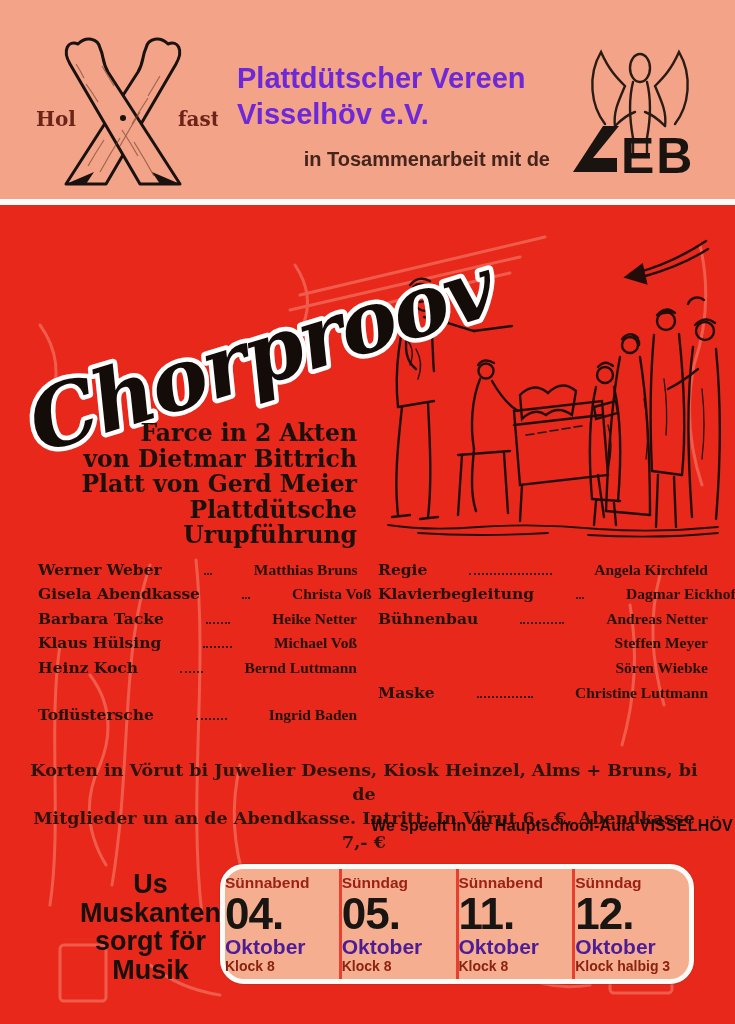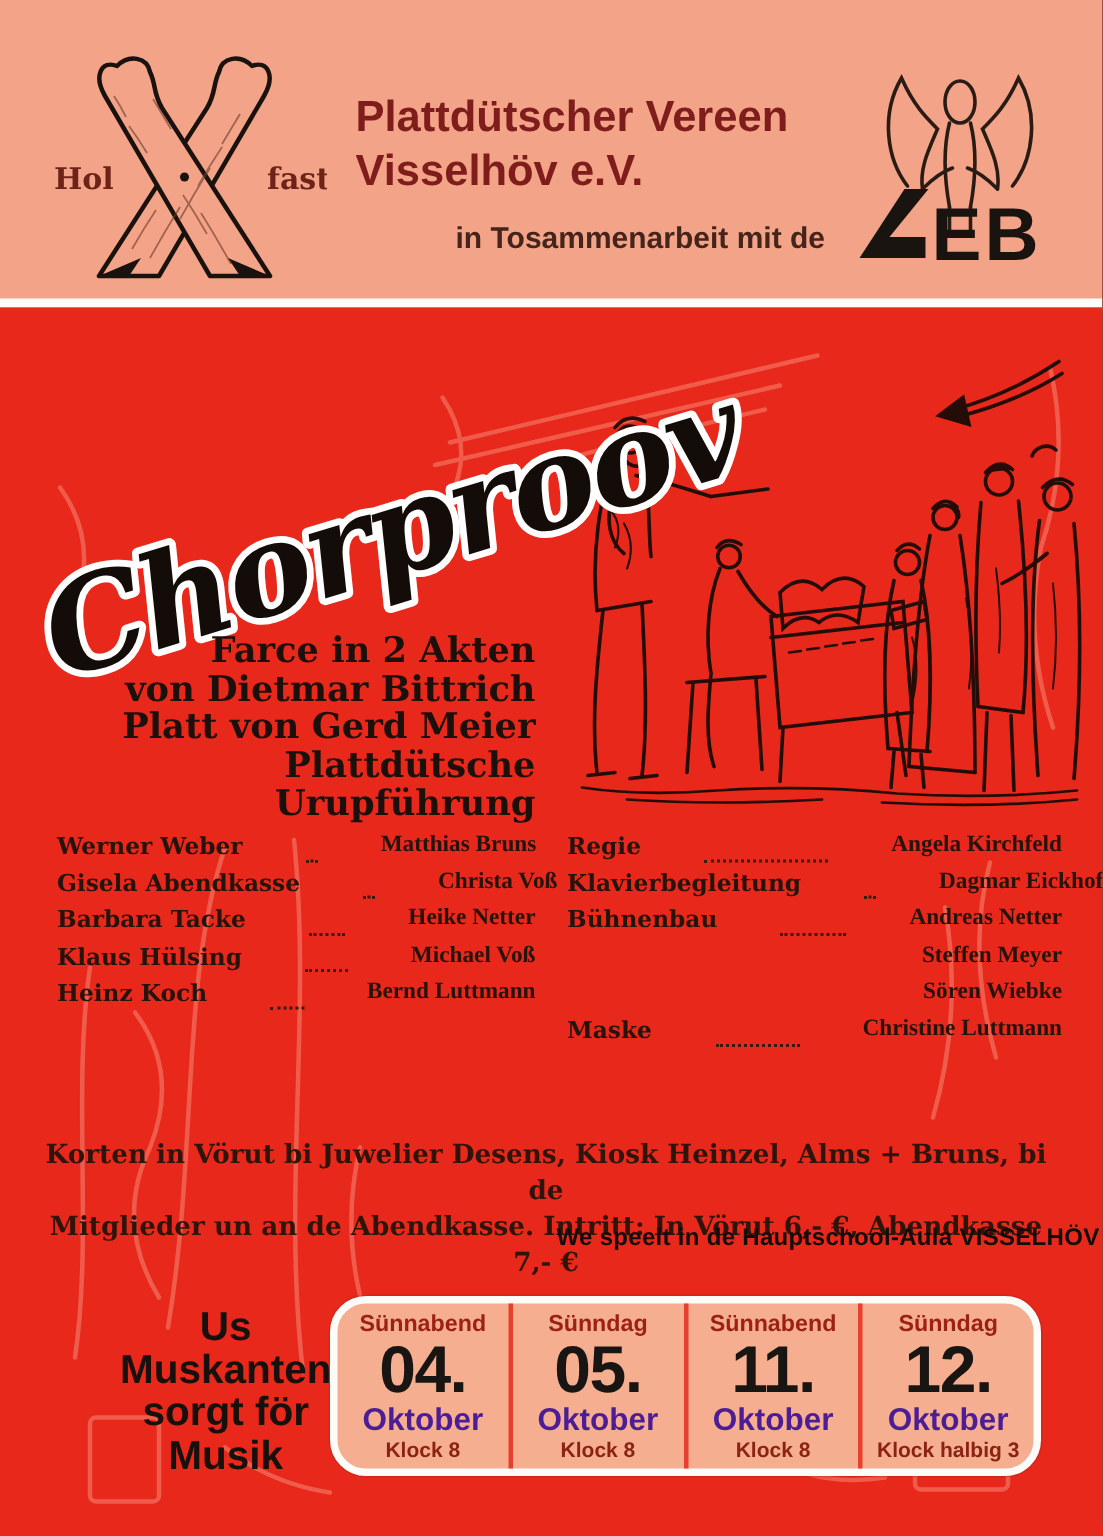--- a/index.html
+++ b/index.html
@@ -7,21 +7,21 @@
     position:relative;width:735px;height:1024px;margin:0 auto;
     overflow:hidden;background:#e7281b;
     font-family:"Liberation Sans", sans-serif;
   }
   
   .header{position:absolute;left:0;top:0;width:735px;height:200px;background:#f2a388;}
   .divider{position:absolute;left:0;top:199px;width:735px;height:6px;background:#fdfcf9;border-bottom:2px solid #d9604e;}
   .holfast-logo{position:absolute;left:28px;top:26px;width:190px;height:168px;}
   .org-title{
     position:absolute;left:237px;top:60px;width:330px;
-    color:#7f1d1d;font-weight:bold;font-size:29px;line-height:36px;letter-spacing:0px;
+    color:#6d28d9;font-weight:bold;font-size:29px;line-height:36px;letter-spacing:0px;
   }
   .coop-line{
     position:absolute;left:250px;top:148px;width:300px;text-align:right;
     color:#45241c;font-size:20px;font-weight:600;
   }
   .leb-logo{position:absolute;left:563px;top:26px;width:160px;height:156px;}
 
   
   .poster-body{position:absolute;left:0;top:205px;width:735px;height:819px;background:#e7281b;}
   .bg-sketch{position:absolute;left:0;top:0;width:735px;height:819px;pointer-events:none;}
@@ -38,21 +38,21 @@
   .subtitle{
     position:absolute;left:35px;top:216px;width:322px;text-align:right;
     font-family:"DejaVu Serif", serif;font-weight:bold;
     font-size:23.5px;line-height:25.5px;color:#1b100b;
   }
 
   .credits{position:absolute;top:349px;font-family:"DejaVu Serif", serif;font-weight:bold;
     font-size:15.5px;color:#26130c;}
   .credits.left-col{left:38px;width:319px;}
   .credits.right-col{left:378px;width:330px;}
-  .credit-row{display:flex;height:24.6px;gap:38px;}
+  .credit-row{display:flex;align-items:flex-end;height:24.6px;gap:38px;}
   .credit-row .role{white-space:pre;}
   .credit-row .dots{flex:1;border-bottom:2.6px dotted #3a190e;margin:0 4px 4px 4px;min-width:8px;}
   .credit-row .name{white-space:pre;font-family:Liberation Serif, serif;}
   .credit-row.no-role .name{margin-left:auto;}
   .credit-row.gap-before{margin-top:22px;}
 
   .tickets{
     position:absolute;left:28px;top:553px;width:672px;text-align:center;
     font-family:"DejaVu Serif", serif;font-weight:bold;
     font-size:17.5px;line-height:24px;color:#2f140b;
@@ -65,21 +65,21 @@
     position:absolute;left:48px;top:665px;width:205px;text-align:center;
     font-weight:bold;font-size:27px;line-height:28.5px;color:#17100c;
   }
 
   
   .dates-panel{
     position:absolute;left:220px;top:659px;width:464px;height:110px;
     background:#f6ae90;border:5px solid #fcfbf8;border-radius:24px;
     display:flex;box-shadow:0 0 0 1px rgba(180,40,25,.4);
   }
-  .date-card{flex:1;text-align:center;padding-top:5px;}
+  .date-card{flex:1;text-align:left;padding-top:5px;}
   .date-card + .date-card{border-left:3px solid #e8402f;}
   .date-day{font-size:15.5px;font-weight:bold;color:#9c2114;line-height:17px;}
   .date-num{font-size:44px;font-weight:bold;color:#181512;line-height:45px;letter-spacing:-1px;}
   .date-month{font-size:21px;font-weight:bold;color:#4c1d95;line-height:22px;}
   .date-time{font-size:14px;font-weight:bold;color:#8c2213;line-height:16px;}
 </style>
 </head>
 <body>
 
 <div class="poster">
@@ -280,20 +280,25 @@
           <span class="dots"></span>
           <span class="name">Michael Voß</span>
         </div>
 
         <div class="credit-row">
           <span class="role">Heinz Koch</span>
           <span class="dots"></span>
           <span class="name">Bernd Luttmann</span>
         </div>
 
+        <div class="credit-row gap-before">
+          <span class="role">Toflüstersche</span>
+          <span class="dots"></span>
+          <span class="name">Ingrid Baden</span>
+        </div>
       </div>
 
     <div class="credits right-col">
 
         <div class="credit-row">
           <span class="role">Regie</span>
           <span class="dots"></span>
           <span class="name">Angela Kirchfeld</span>
         </div>
 

